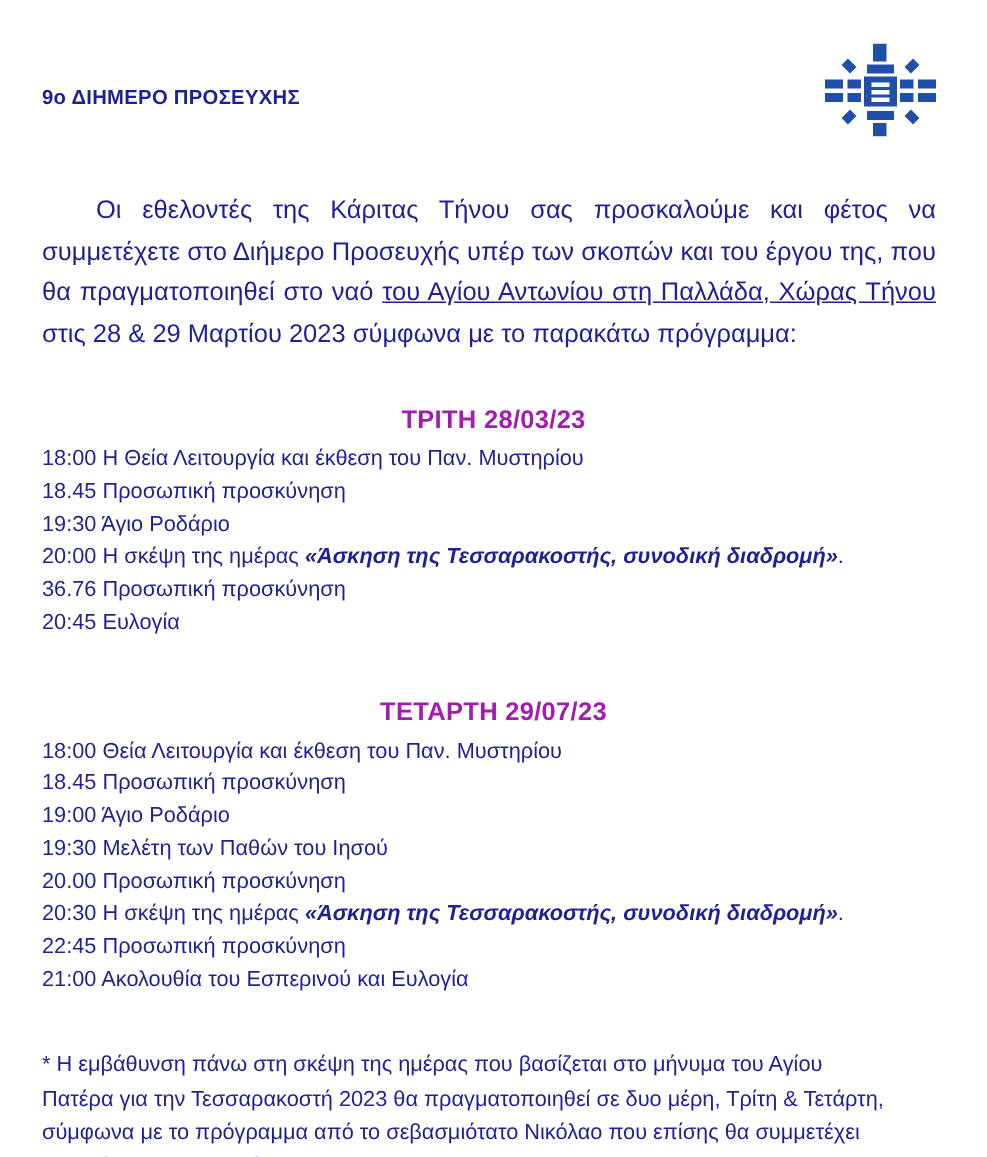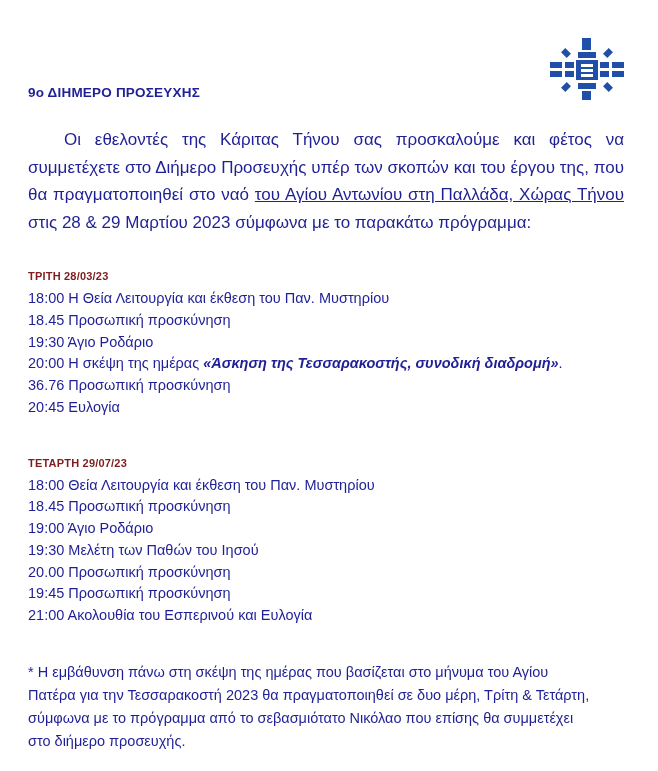--- a/index.html
+++ b/index.html
@@ -17,21 +17,21 @@
   .page {
     position: relative;
     width: 658px;
     height: 771px;
     box-sizing: border-box;
     padding: 18px 28px 0 28px;
   }
   
   .header {
     display: flex;
-    align-items: flex-end;
+    align-items: center;
     justify-content: space-between;
     height: 82px;
   }
   .header-left {
     width: 215px;
     padding-top: 10px;
     font-size: 13.5px;
     font-weight: bold;
     color: #1f1f96;
     letter-spacing: 0.2px;
@@ -62,24 +62,24 @@
     text-align: justify;
     text-indent: 36px;
     padding-right: 6px;
   }
   .intro .u { text-decoration: underline; }
 
   
   .section { margin-top: 34px; }
   .section.second { margin-top: 38px; }
   .section-title {
-    text-align: left;
-    font-size: 11px;
+    text-align: center;
+    font-size: 17px;
     font-weight: bold;
-    color: #7f1d1d;
+    color: #a21caf;
     margin-bottom: 6px;
     letter-spacing: 0.2px;
   }
   .entry {
     font-size: 14.5px;
     line-height: 1.5;
     color: #1f1f96;
     white-space: nowrap;
   }
   .entry .hl {
@@ -158,21 +158,22 @@
   </div>
 
   <div class="section second">
     <div class="section-title">ΤΕΤΑΡΤΗ 29/07/23</div>
     <div class="entries">
       <div class="entry"><span>18:00 Θεία Λειτουργία και έκθεση του Παν. Μυστηρίου</span><span class="hl"></span><span></span></div>
       <div class="entry"><span>18.45 Προσωπική προσκύνηση</span><span class="hl"></span><span></span></div>
       <div class="entry"><span>19:00 Άγιο Ροδάριο</span><span class="hl"></span><span></span></div>
       <div class="entry"><span>19:30 Μελέτη των Παθών του Ιησού</span><span class="hl"></span><span></span></div>
       <div class="entry"><span>20.00 Προσωπική προσκύνηση</span><span class="hl"></span><span></span></div>
-      <div class="entry"><span>19:45 Προσωπική προσκύνηση</span><span class="hl"></span><span></span></div>
+      <div class="entry"><span>20:30 Η σκέψη της ημέρας </span><span class="hl">«Άσκηση της Τεσσαρακοστής, συνοδική διαδρομή»</span><span>.</span></div>
+      <div class="entry"><span>22:45 Προσωπική προσκύνηση</span><span class="hl"></span><span></span></div>
       <div class="entry"><span>21:00 Ακολουθία του Εσπερινού και Ευλογία</span><span class="hl"></span><span></span></div>
     </div>
   </div>
 
   <div class="notes">
     <p class="note">* Η εμβάθυνση πάνω στη σκέψη της ημέρας που βασίζεται στο μήνυμα του Αγίου Πατέρα για την Τεσσαρακοστή 2023 θα πραγματοποιηθεί σε δυο μέρη, Τρίτη &amp; Τετάρτη, σύμφωνα με το πρόγραμμα από το σεβασμιότατο Νικόλαο που επίσης θα συμμετέχει στο διήμερο προσευχής.</p>
 
   </div>
 
 </div>

